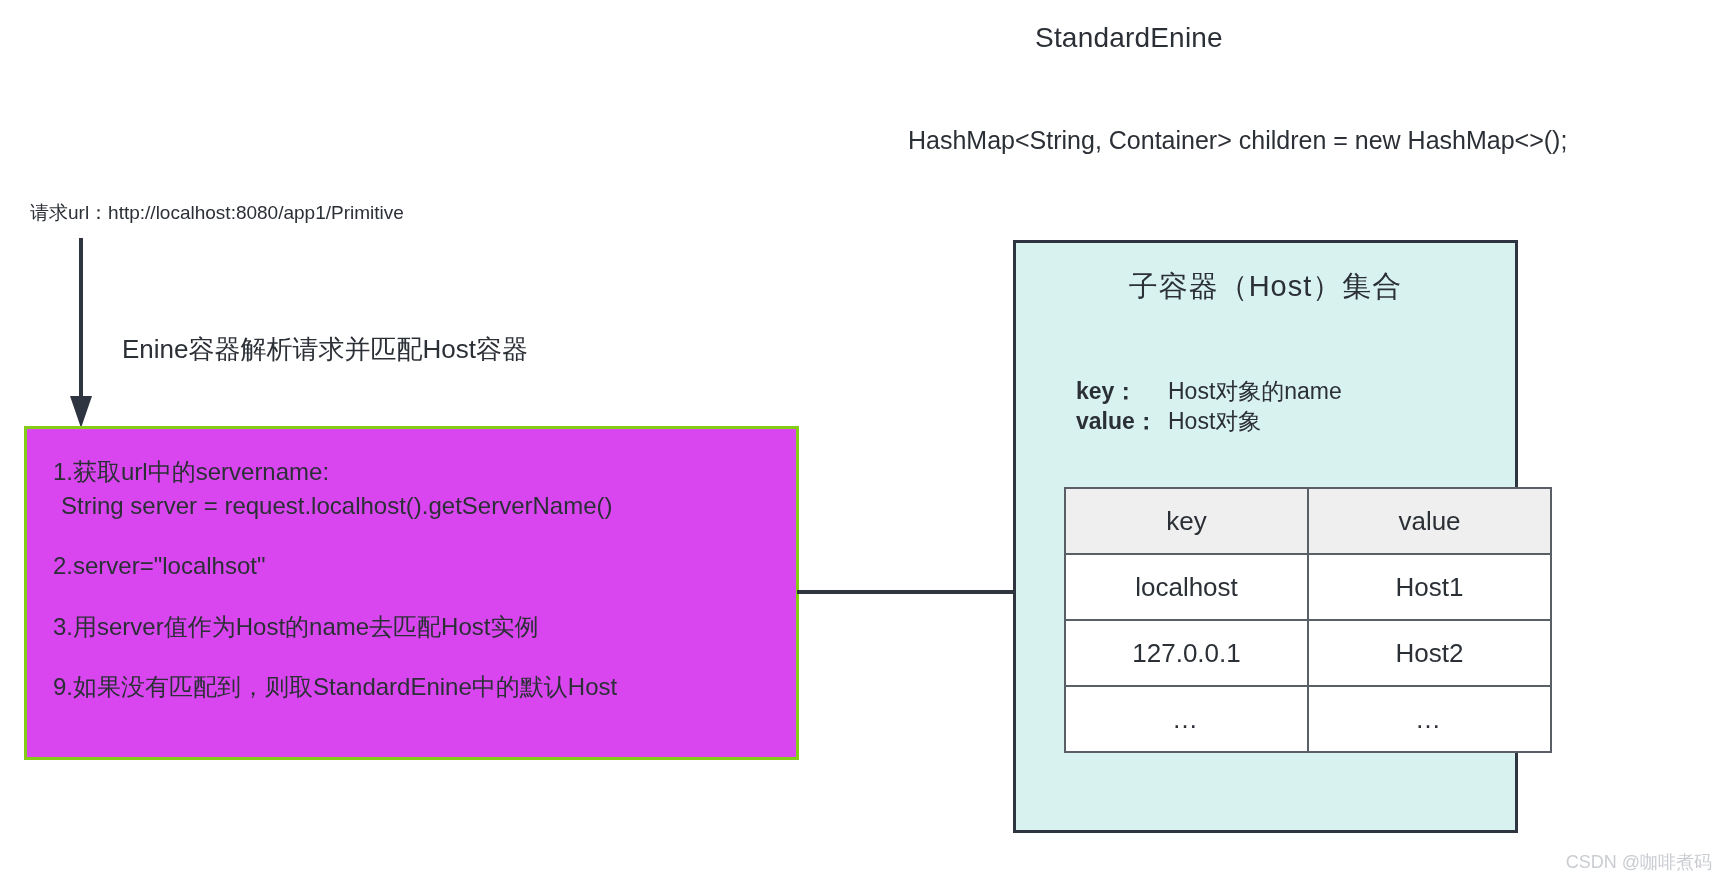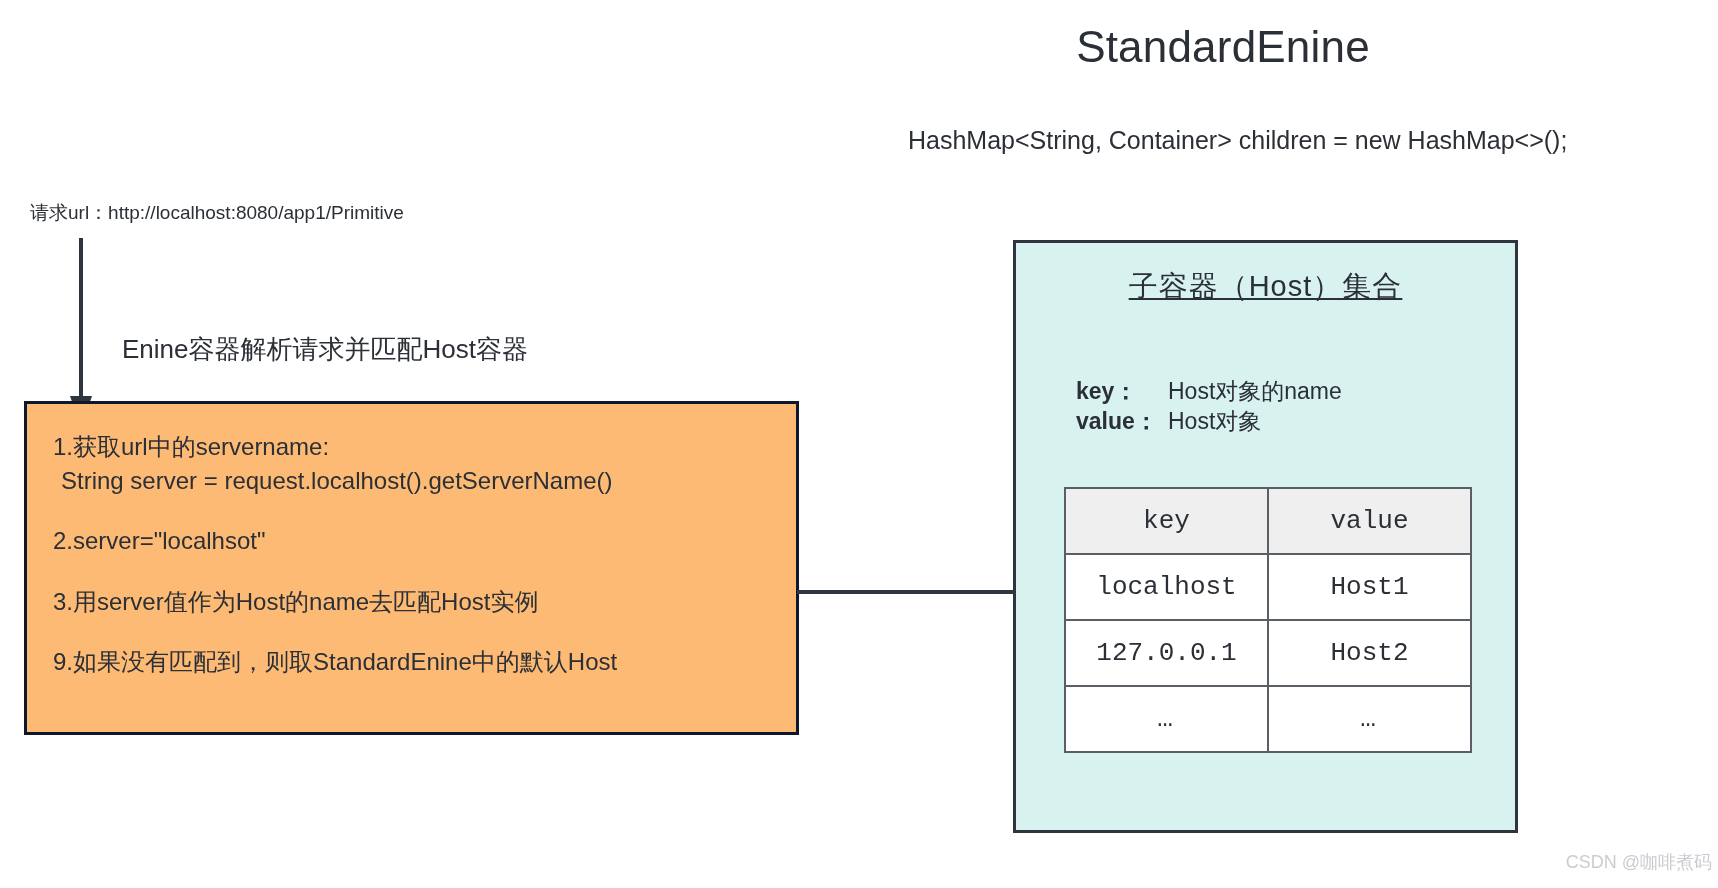--- a/index.html
+++ b/index.html
@@ -17,25 +17,24 @@
     -webkit-font-smoothing: antialiased;
   }
   .canvas {
     position: absolute;
     inset: 0;
   }
 
   
   #engine-title {
     position: absolute;
-    left: 1013px;
+    left: 1035px;
     top: 22px;
     width: 420px;
-    text-align: center;
-    font-size: 44px;
+    font-size: 28px;
     letter-spacing: 0.2px;
     color: #2b2f36;
     white-space: nowrap;
   }
   #hashmap-decl {
     position: absolute;
     left: 908px;
     top: 126px;
     font-size: 25px;
     color: #2b2f36;
@@ -64,25 +63,25 @@
     left: 66px;
     top: 238px;
     width: 30px;
     height: 192px;
   }
 
   
   #steps-box {
     position: absolute;
     left: 24px;
-    top: 401px;
+    top: 426px;
     width: 775px;
     height: 334px;
-    border: 3px solid #0f172a;
-    background: #fdba74;
+    border: 3px solid #84cc16;
+    background: #d946ef;
     box-sizing: border-box;
     padding: 28px 26px 0 26px;
   }
   .step-line {
     font-size: 24px;
     line-height: 1.26;
     color: #2b2f36;
     white-space: nowrap;
   }
   .step-1 { margin: 0 0 4px 0; }
@@ -112,21 +111,20 @@
   #panel-title {
     position: absolute;
     left: 0;
     top: 24px;
     width: 100%;
     text-align: center;
     font-size: 29px;
     letter-spacing: 1px;
     color: #2b2f36;
     white-space: nowrap;
-    text-decoration: underline;
   }
   .kv-legend {
     position: absolute;
     left: 60px;
     font-size: 23px;
     white-space: nowrap;
     color: #2b2f36;
   }
   #kv-key-line { top: 133px; }
   #kv-value-line { top: 163px; }
@@ -135,24 +133,23 @@
     display: inline-block;
   }
   #kv-key-line .kv-label { width: 92px; }
   #kv-value-line .kv-label { width: 92px; }
 
   
   #host-table {
     position: absolute;
     left: 48px;
     top: 244px;
-    width: 408px;
+    width: 488px;
     border-collapse: collapse;
     table-layout: fixed;
-    font-family: Liberation Mono, monospace;
   }
   #host-table th, #host-table td {
     border: 2px solid #5a5f66;
     height: 62px;
     text-align: center;
     font-size: 26px;
     font-weight: normal;
     color: #2b2f36;
     background: #ffffff;
   }

